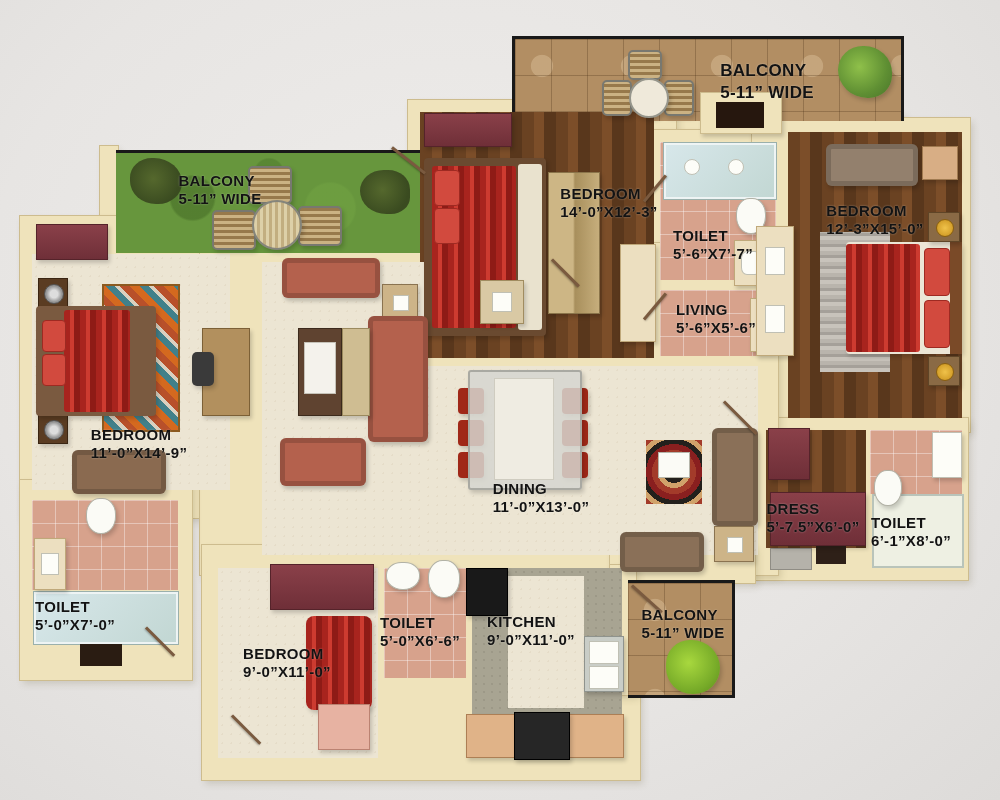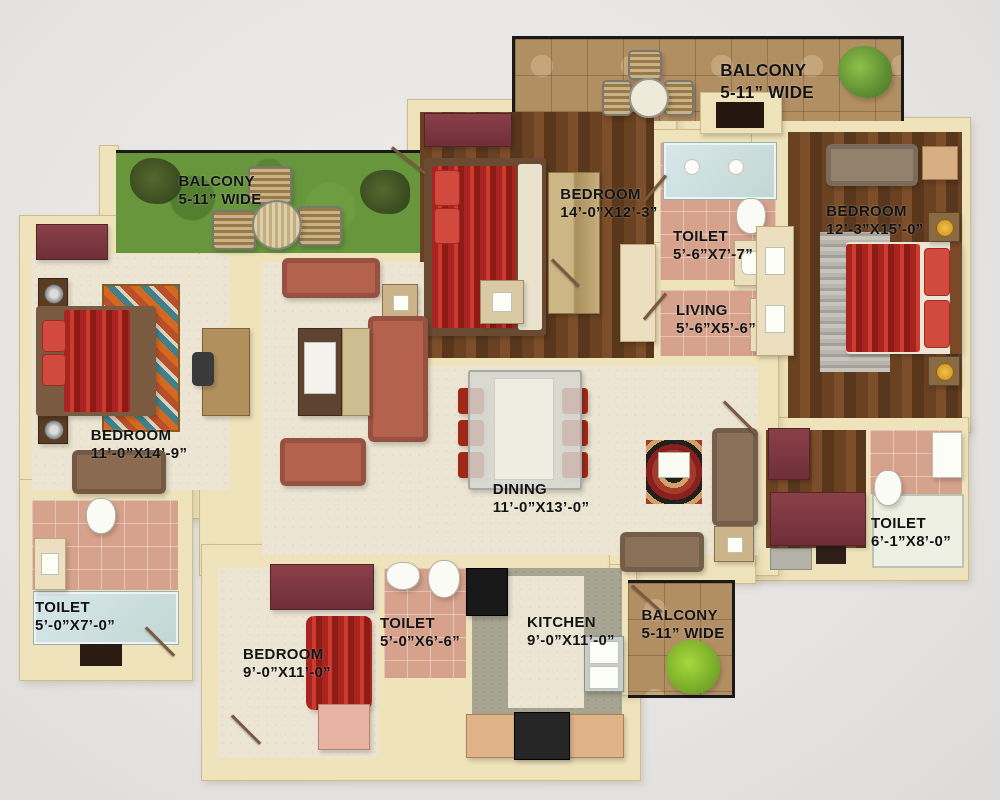--- a/index.html
+++ b/index.html
@@ -240,37 +240,41 @@
     <div>12’-3”X15’-0”</div>
   </div>
   <div class="label" style="left:139px;top:444px;">
     <div>BEDROOM</div>
     <div>11’-0”X14’-9”</div>
   </div>
   <div class="label" style="left:541px;top:498px;">
     <div>DINING</div>
     <div>11’-0”X13’-0”</div>
   </div>
+  <div class="label" style="left:813px;top:518px;">
+    <div>DRESS</div>
+    <div>5’-7.5”X6’-0”</div>
+  </div>
   <div class="label" style="left:911px;top:532px;">
     <div>TOILET</div>
     <div>6’-1”X8’-0”</div>
   </div>
   <div class="label" style="left:75px;top:616px;">
     <div>TOILET</div>
     <div>5’-0”X7’-0”</div>
   </div>
   <div class="label" style="left:287px;top:663px;">
     <div>BEDROOM</div>
     <div>9’-0”X11’-0”</div>
   </div>
   <div class="label" style="left:420px;top:632px;">
     <div>TOILET</div>
     <div>5’-0”X6’-6”</div>
   </div>
-  <div class="label" style="left:571px;top:631px;">
+  <div class="label" style="left:531px;top:631px;">
     <div>KITCHEN</div>
     <div>9’-0”X11’-0”</div>
   </div>
   <div class="label" style="left:683px;top:624px;">
     <div>BALCONY</div>
     <div>5-11” WIDE</div>
   </div>
 
 </div>
 

